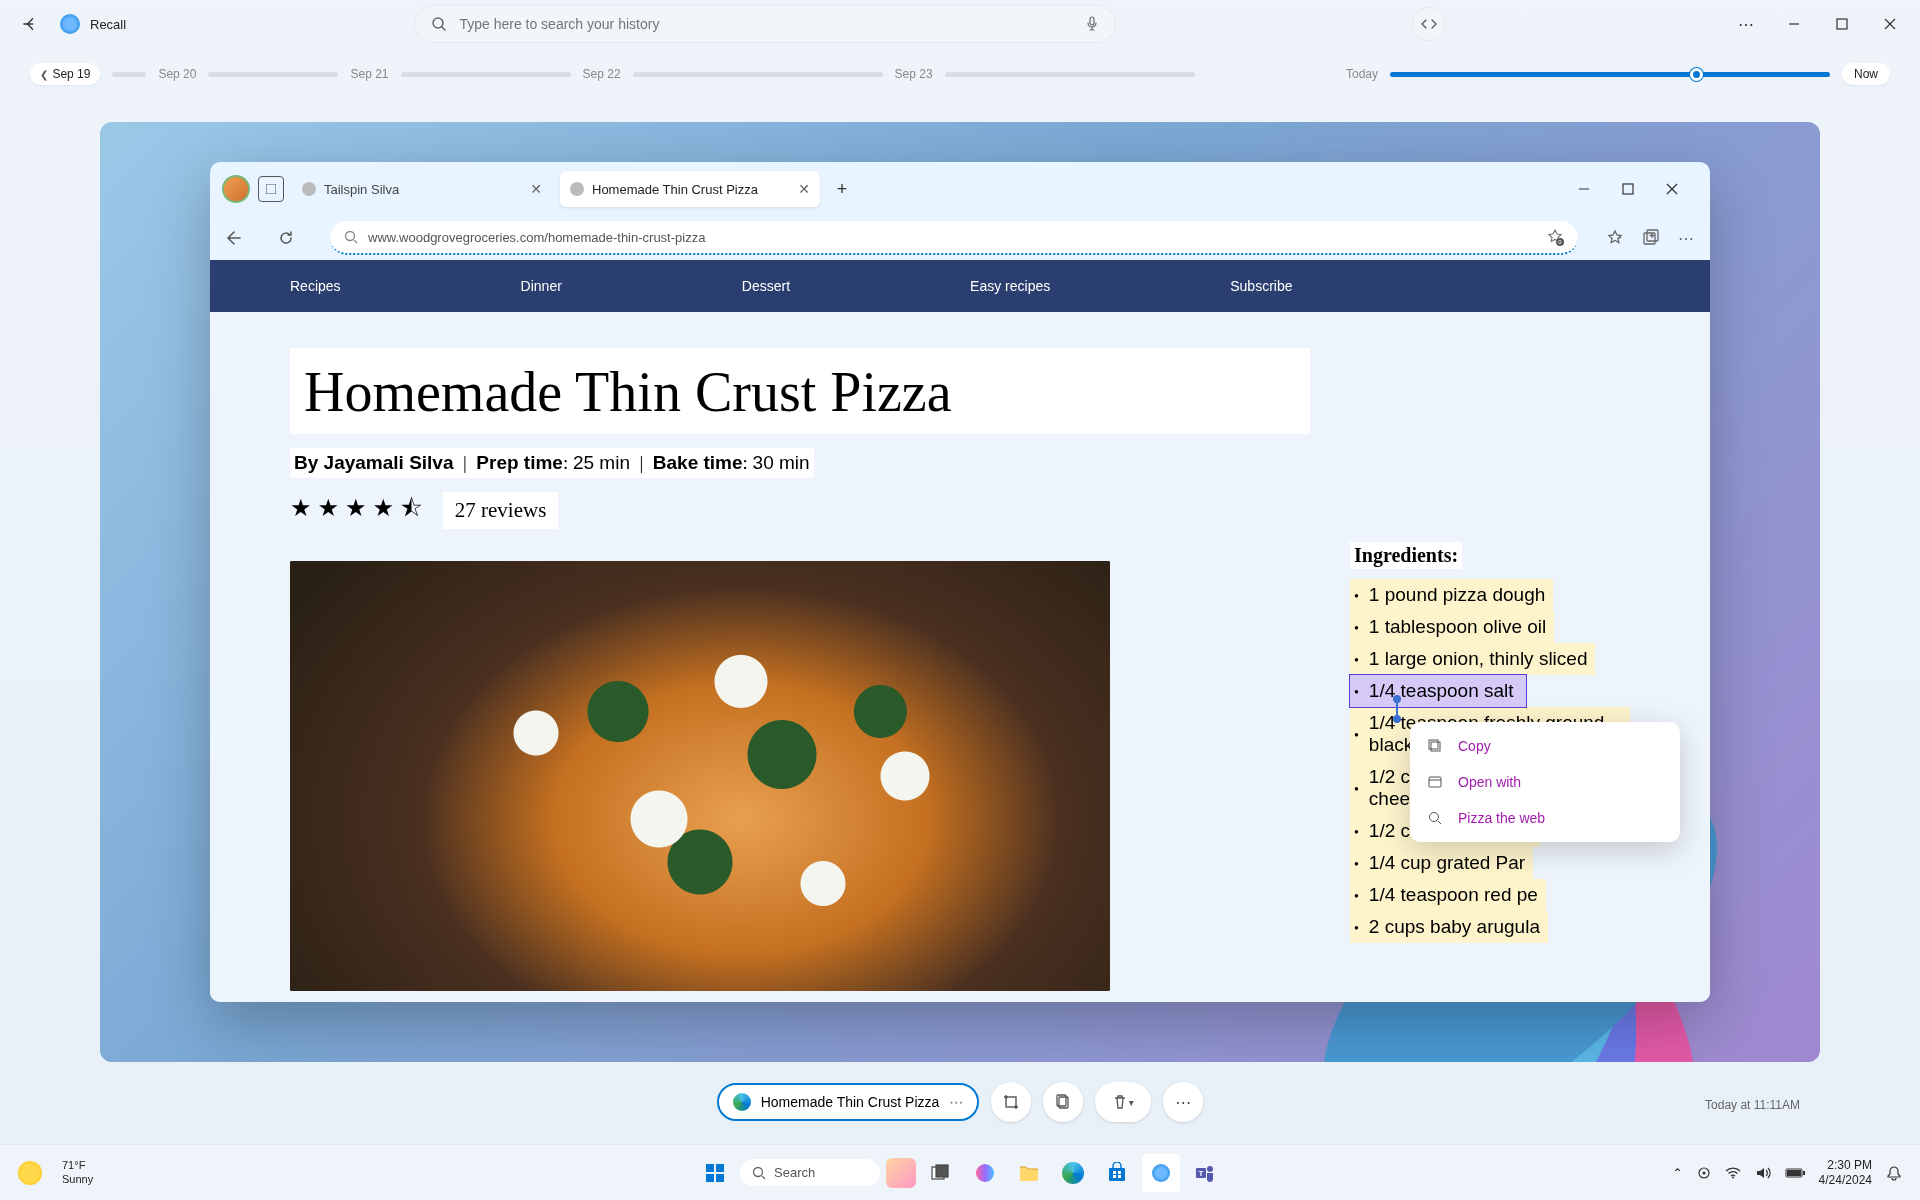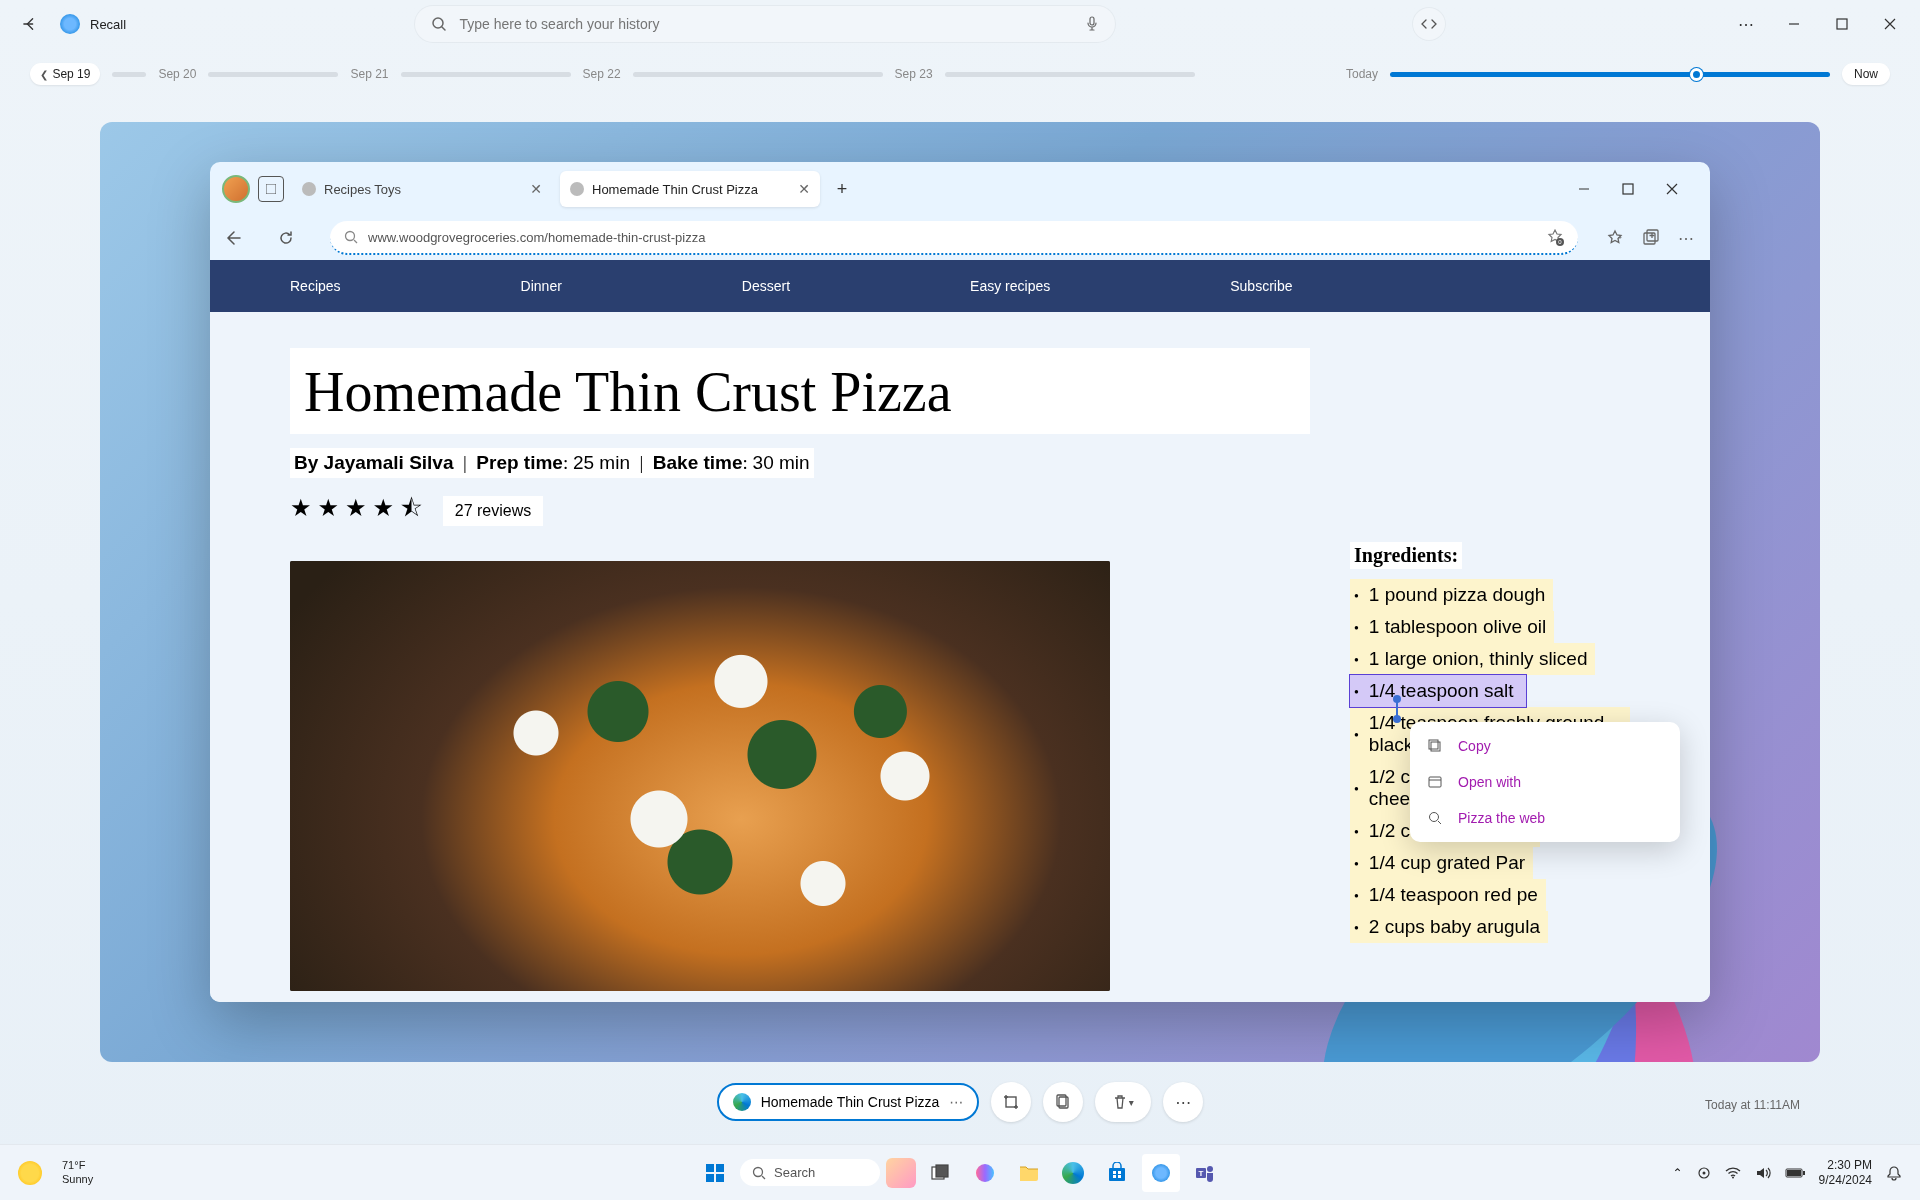--- a/index.html
+++ b/index.html
@@ -56,21 +56,21 @@
 .page-nav { height: 52px; background: #2a3f6f; display: flex; align-items: center; padding: 0 80px; gap: 180px; color: #fff; font-size: 14px; }
 .page-nav span { cursor: pointer; }
 .page-body { background: #eef4fb; padding: 36px 80px 0; height: 700px; display: flex; gap: 40px; position: relative; }
 .left-col { flex: 0 0 830px; }
 .right-col { flex: 1; }
 .recipe-title { font-family: Georgia, serif; font-size: 56px; background: #fff; padding: 12px 14px 10px; color: #000; font-weight: 400; display: inline-block; width: 1020px;}
 .byline { font-family: Georgia, serif; font-size: 19px; margin-top: 14px; background: #fff; padding: 4px 4px; display: inline-block;}
 .byline b { font-weight: 700; }
 .rating-row { display: flex; align-items: center; gap: 14px; margin-top: 12px; }
 .stars { font-size: 24px; color: #000; letter-spacing: 6px; }
-.reviews-badge { background: #fff; padding: 6px 12px; font-family: Liberation Sans, sans-serif; font-size: 16px; }
+.reviews-badge { background: #fff; padding: 6px 12px; font-family: Liberation Serif, serif; font-size: 21px; }
 .pizza-photo { width: 820px; height: 430px; margin-top: 30px; border-radius: 2px; background: #333; position: relative; overflow: hidden; }
 .pizza-photo::before { content: ""; position: absolute; inset: 0; background: radial-gradient(ellipse 65% 90% at 55% 60%, #e8a050 0%, #c47020 35%, #4a3020 60%, #2a2015 100%); }
 .pizza-photo::after { content:""; position:absolute; inset:0; background:
   radial-gradient(circle at 30% 40%, #f5f5f0 0 22px, transparent 23px),
   radial-gradient(circle at 55% 28%, #f5f5f0 0 26px, transparent 27px),
   radial-gradient(circle at 75% 50%, #f5f5f0 0 24px, transparent 25px),
   radial-gradient(circle at 45% 60%, #f5f5f0 0 28px, transparent 29px),
   radial-gradient(circle at 65% 75%, #f5f5f0 0 22px, transparent 23px),
   radial-gradient(circle at 40% 35%, #2a5a2a 0 30px, transparent 31px),
   radial-gradient(circle at 60% 45%, #2a5a2a 0 34px, transparent 35px),
@@ -202,21 +202,21 @@
 
     <div class="browser-tabs">
       <div class="profile-avatar"></div>
       <div class="tab-overview">
           <svg width="10" height="10">
             <rect x="0" y="0" width="10" height="10" stroke="#555" fill="none"></rect>
           </svg>
         </div>
       <div class="tab inactive">
         <div class="tab-favicon"></div>
-        <span>Recipes Toys</span>
+        <span>Tailspin Silva</span>
         <span class="tab-close">✕</span>
       </div>
       <div class="tab active">
         <div class="tab-favicon"></div>
         <span>Homemade Thin Crust Pizza</span>
         <span class="tab-close">✕</span>
       </div>
       <div class="new-tab">+</div>
       <div class="browser-win-controls">
         <span>
@@ -505,21 +505,21 @@
       </span>
     <span class="tb-ico">
         <svg width="20" height="10">
           <rect x="1" y="1" width="16" height="8" stroke="#333" fill="none" rx="1"></rect>
           <rect x="2" y="2" width="14" height="6" fill="#333"></rect>
           <rect x="18" y="3" width="2" height="4" fill="#333"></rect>
         </svg>
       </span>
     <div class="tb-clock">
         <div>2:30 PM</div>
-        <div>9/24/2024</div>
+        <div>4/24/2024</div>
       </div>
     <span class="tb-ico">
         <svg width="16" height="16">
           <path d="M8 2a4 4 0 0 0-4 4v3l-2 2v1h12v-1l-2-2V6a4 4 0 0 0-4-4zM6 13a2 2 0 0 0 4 0" stroke="#333" fill="none" stroke-width="1.2"></path>
         </svg>
       </span>
   </div>
 </div>
 
 </body></html>

